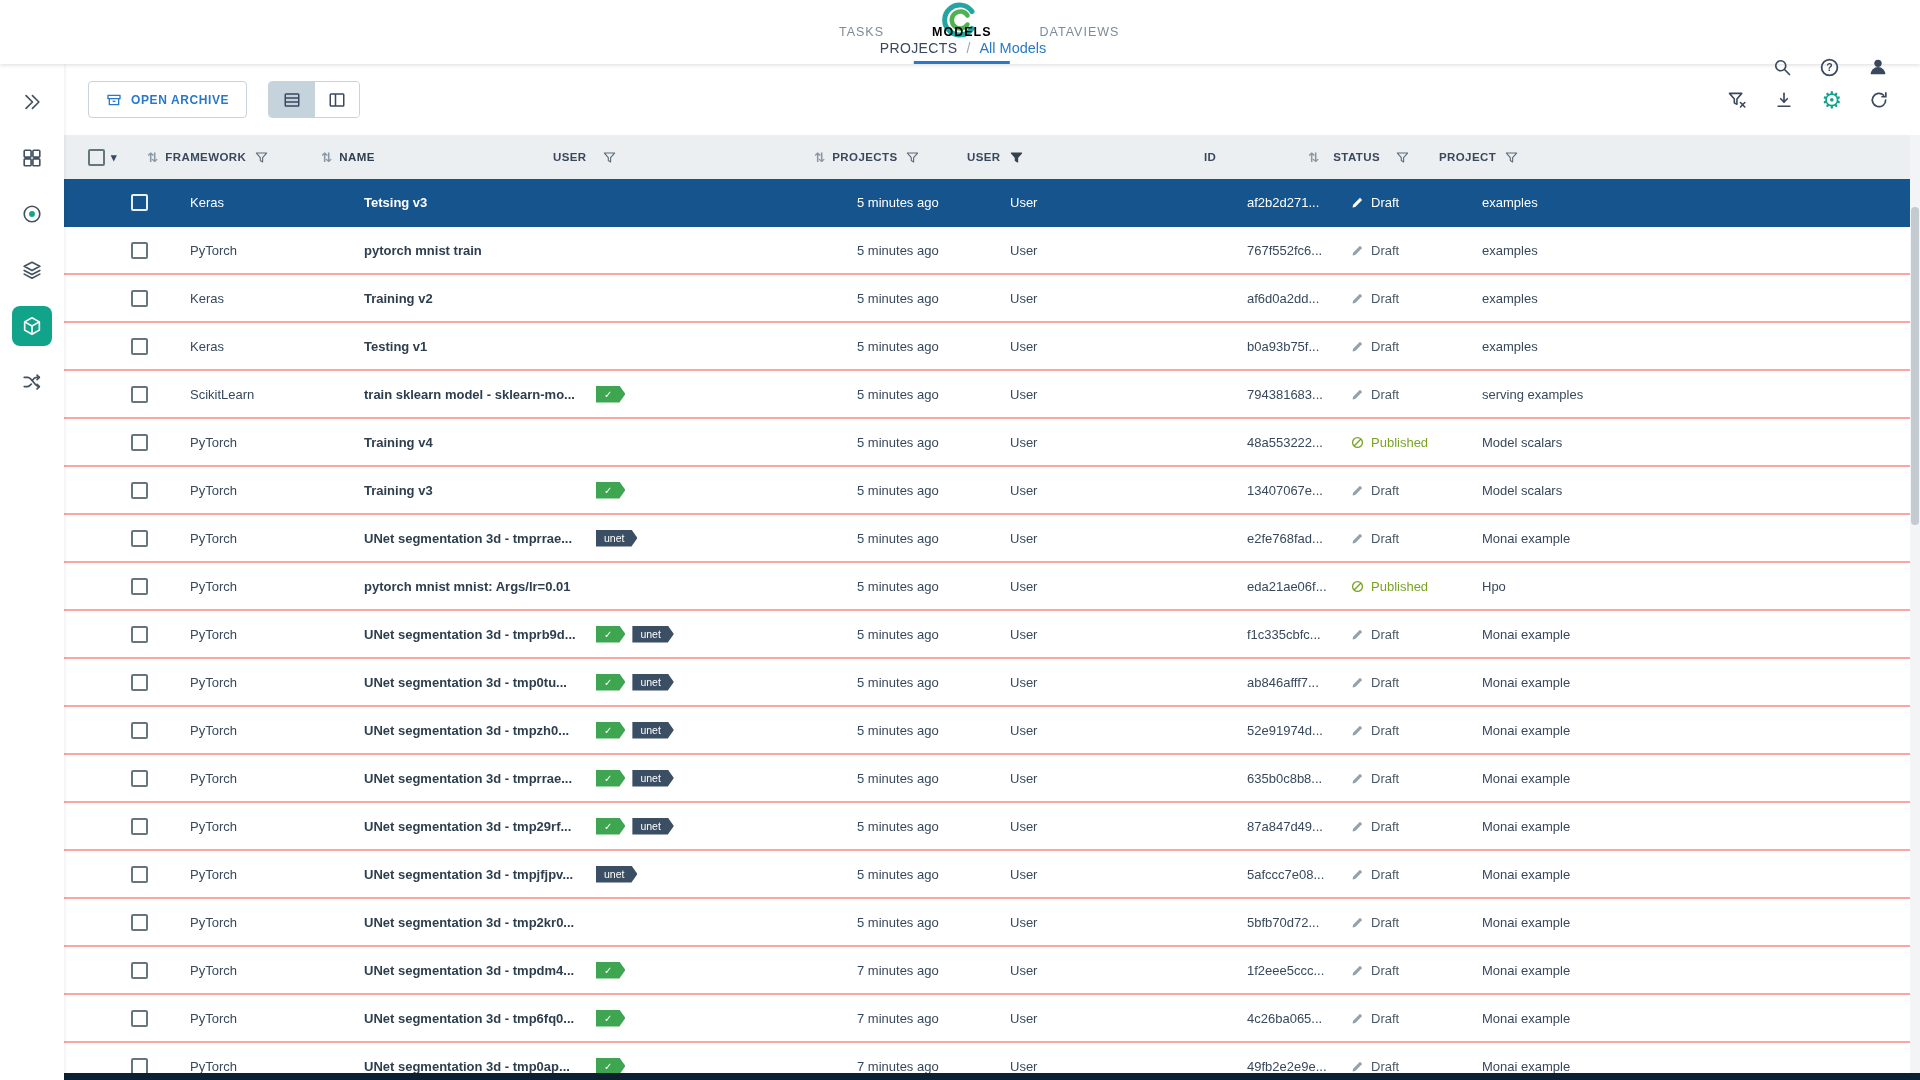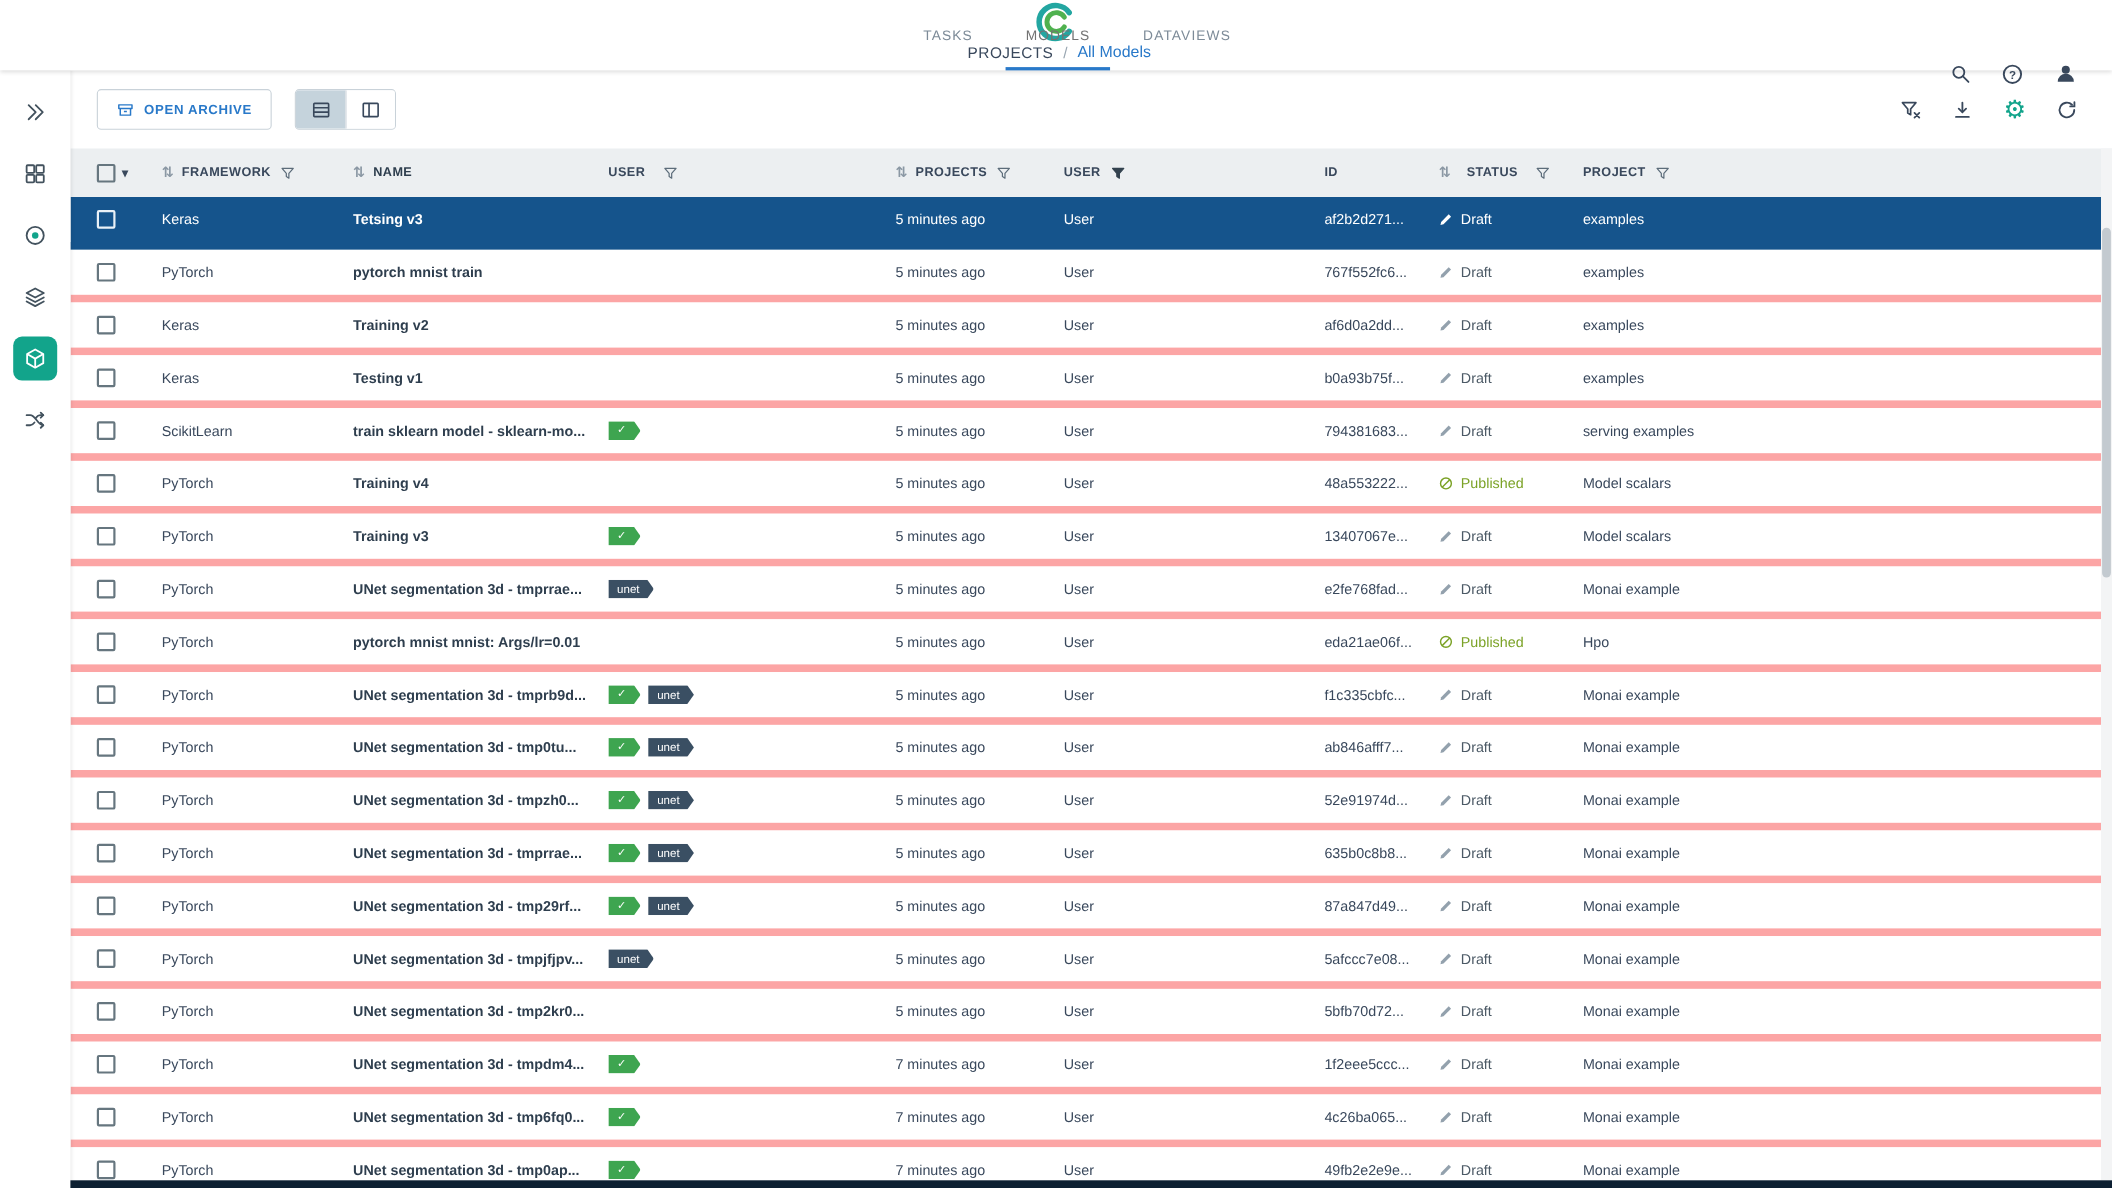--- a/index.html
+++ b/index.html
@@ -18,21 +18,21 @@
   .logo-wrap { width:64px; display:flex; justify-content:center; align-items:center; }
   .breadcrumb { display:flex; align-items:center; gap:9px; margin-left:6px; }
   .bc-root { font-size:14px; letter-spacing:.4px; color:#39485c; cursor:pointer; }
   .bc-sep { color:#9aa7b2; font-size:14px; }
   .bc-current { font-size:14.5px; color:#2979c9; cursor:pointer; }
   .tabs { position:absolute; left:51%; transform:translateX(-50%); top:0; height:64px; display:flex; }
   .tab {
     height:100%; display:flex; align-items:center; padding:0 24px;
     font-size:12.5px; letter-spacing:1px; color:#7d8b98; cursor:pointer; position:relative;text-align:center;
   }
-  .tab.active { color:#737373; font-weight:normal; }
+  .tab.active { color:#000000; font-weight:bold; }
   .tab.active::after {
     content:''; position:absolute; left:6px; right:6px; bottom:0; height:3px; background:#2979c9;
   }
   .topbar-icons { margin-left:auto; display:flex; align-items:center; gap:27px; padding-right:31px; }
   .icon-btn { display:flex; align-items:center; justify-content:center; color:#39485c; cursor:pointer; }
 
   
   .shell { display:flex; height:1016px; }
   .sidebar {
     width:64px; background:#fff; z-index:5; padding-top:18px;
@@ -71,21 +71,21 @@
   .thead { height:44px; background:#eceff1; font-size:11.5px; font-weight:bold; letter-spacing:.4px; color:#39485c; }
   .hcell { display:flex; align-items:center; white-space:nowrap; overflow:visible; cursor:pointer; }
   .hcell.c-check { padding-left:24px; overflow:visible; }
   .sort-ic { color:#8b98a4; font-size:13px; margin-right:7px; font-family:"DejaVu Sans",sans-serif; }
   .hlabel { }
   .funnel { margin-left:9px; color:#5c6c7a; flex:none; }
   .funnel.on { color:#33424f; }
   .caret { margin-left:6px; color:#39485c; font-size:11px; cursor:pointer; }
 
   .tbody { flex:1; overflow:hidden; position:relative; }
-  .row { height:48px; background:#fff; border-bottom:7px solid #fca5a5; font-size:13px; color:#39485c; cursor:pointer; }
+  .row { height:48px; background:#fff; border-bottom:2px solid #fca5a5; font-size:13px; color:#39485c; cursor:pointer;padding-left:43px; }
   .cell { white-space:nowrap; overflow:hidden; padding-right:14px; }
   .c-check { display:flex; align-items:center; padding-left:24px; padding-right:0; overflow:visible; }
   .c-name { font-weight:bold; color:#2e3e4e; }
   .c-tags { display:flex; align-items:center; gap:7px; overflow:visible; }
   .c-status { display:flex; align-items:center; gap:7px; }
   .st-ic { display:flex; color:#93a1ad; }
   .st-label { color:#4c5a66; }
   .c-status.published .st-ic, .c-status.published .st-label { color:#7ba226; }
 
   .checkbox {

